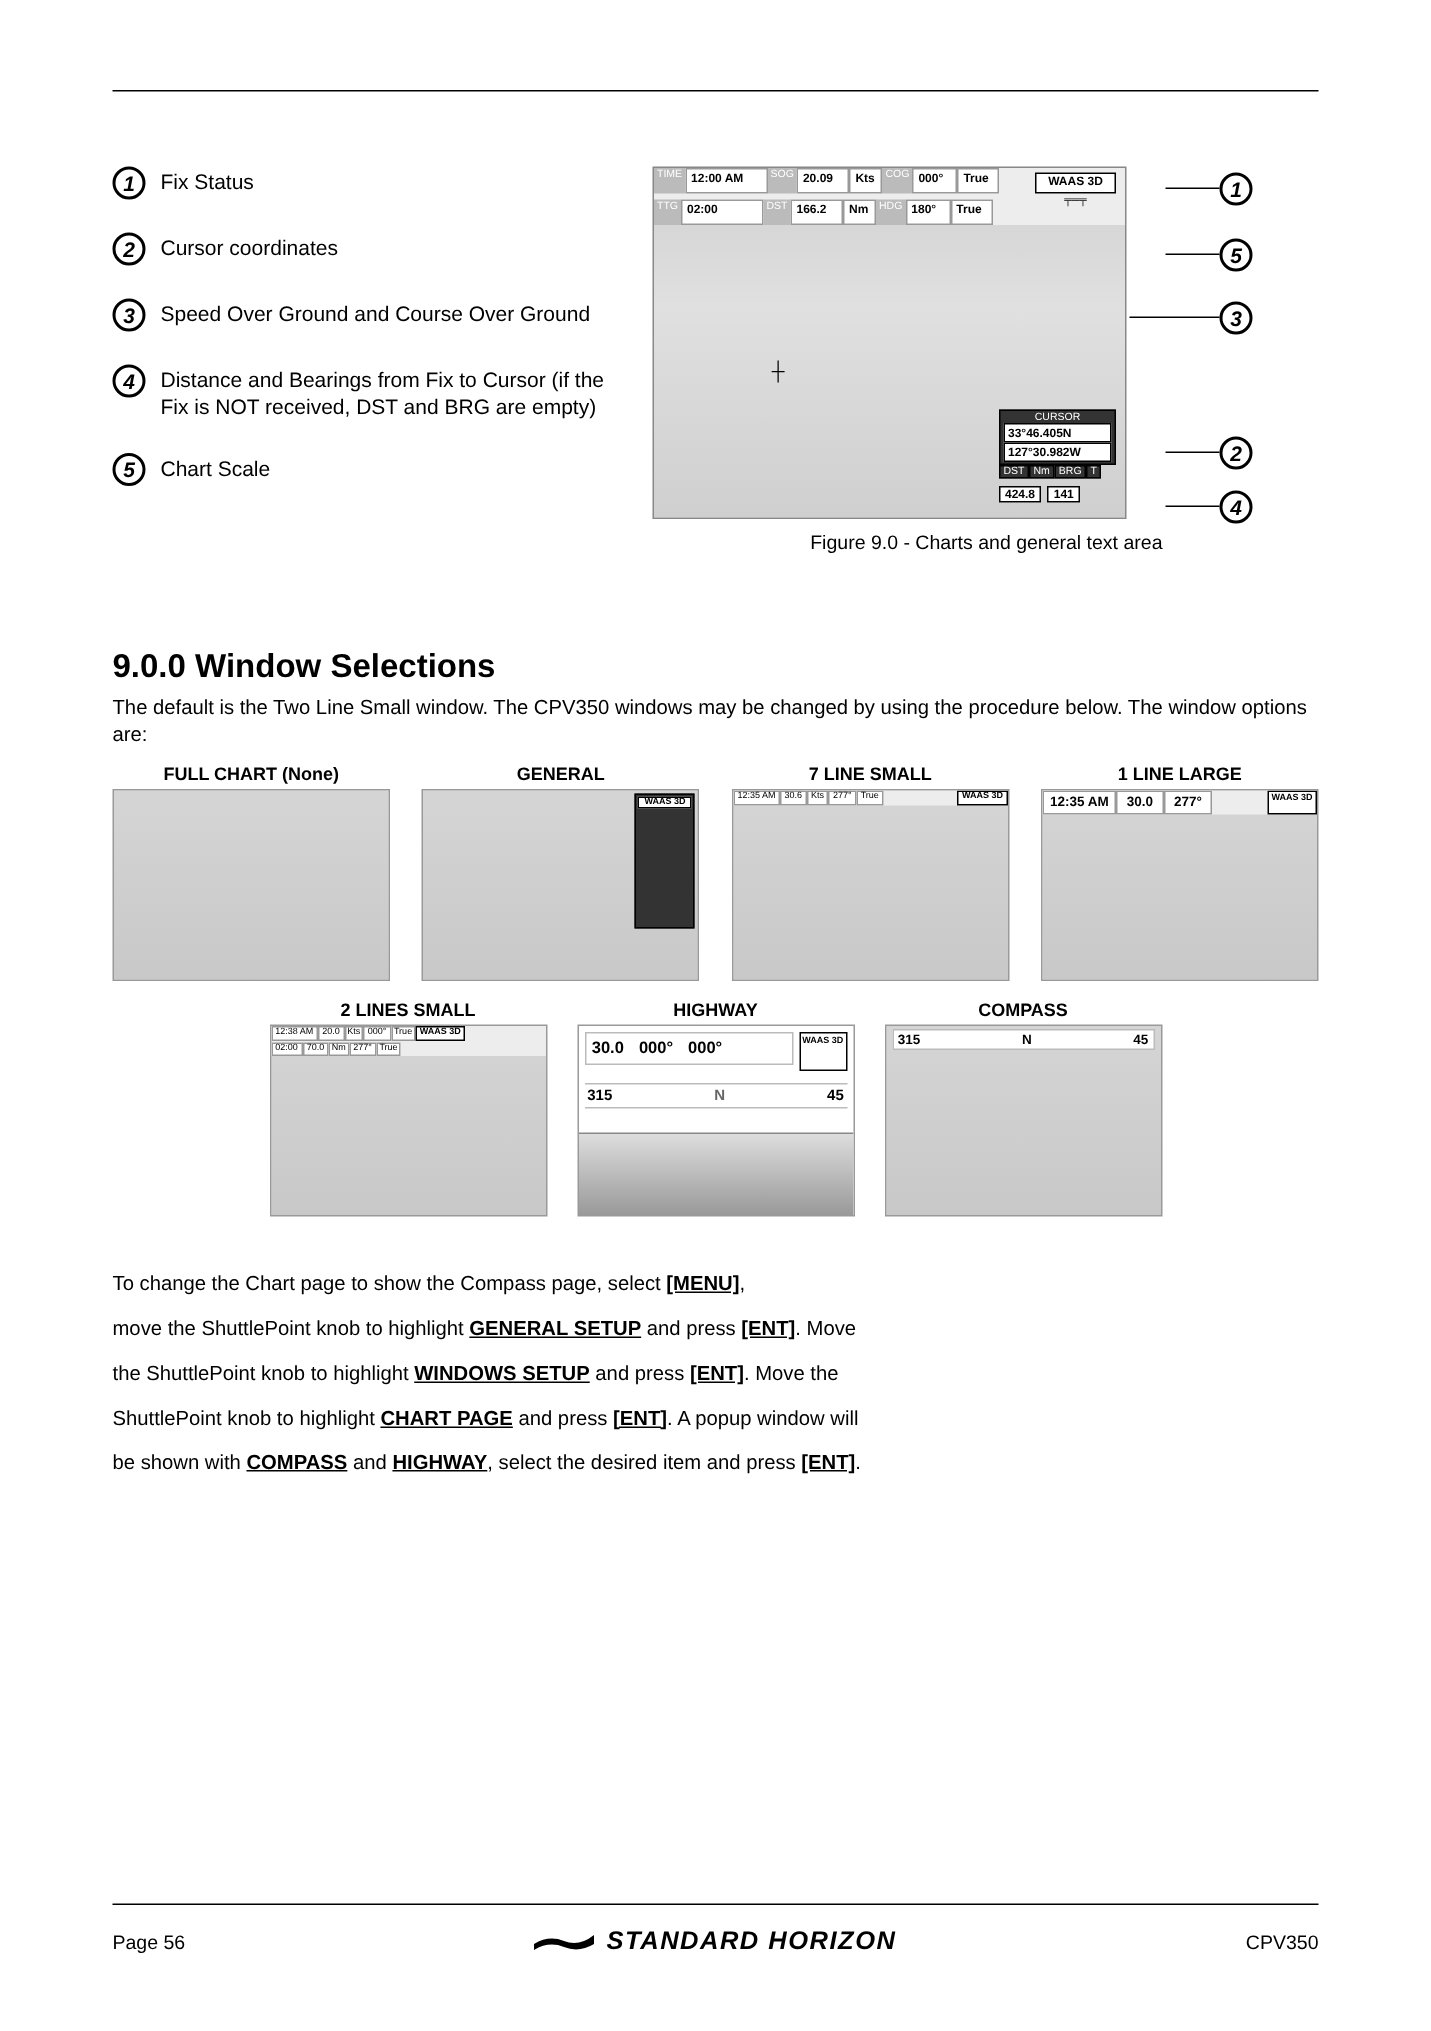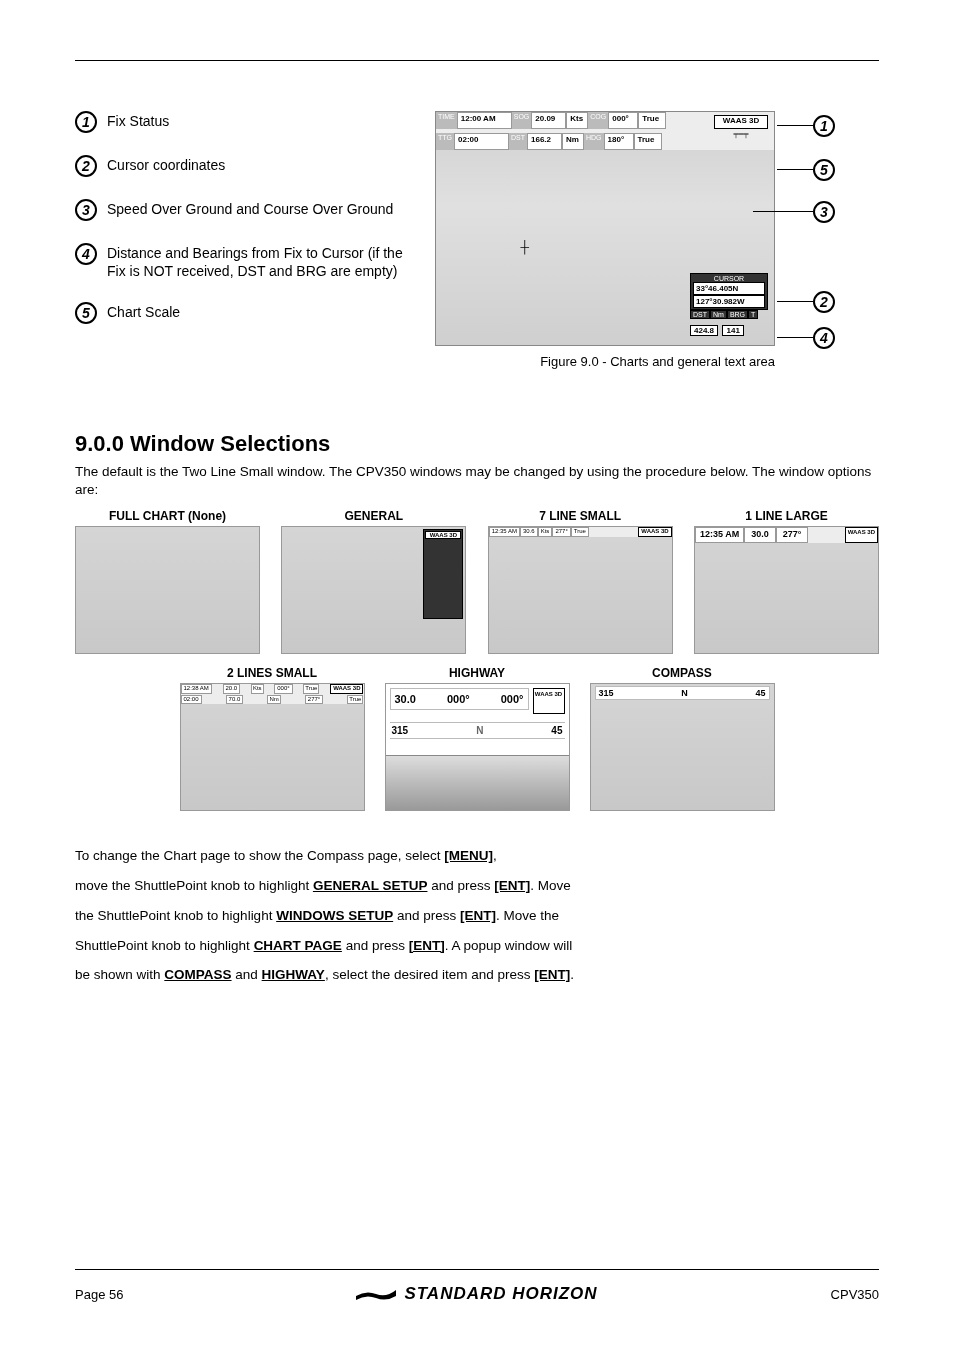--- a/index.html
+++ b/index.html
@@ -47,21 +47,21 @@
   font-size: 14px;
   line-height: 1.25;
   padding-top: 2px;
 }
 .chart-figure {
   width: 420px;
   height: 250px;
   position: relative;
 }
 .fig-bg {
-  width: 340px;
+  width: 316px;
   height: 235px;
   background: linear-gradient(to bottom, #d0d0d0 0%, #e0e0e0 40%, #cfcfcf 100%);
   border: 1px solid #888;
   position: relative;
   overflow: hidden;
 }
 .fig-header {
   position:absolute;top:0;left:0;right:0;height:38px;background:#ededed;
   display:flex;flex-wrap:wrap;font-size:8px;
 }
@@ -132,21 +132,21 @@
 }
 .thumb {
   width: 185px;
   height: 128px;
   background: linear-gradient(to bottom, #d5d5d5, #c8c8c8);
   border: 1px solid #999;
   position: relative;
   overflow: hidden;
   font-size: 6px;
 }
-.thumb-mini{position:absolute;justify-content:space-between;}
+.thumb-mini{position:absolute;}
 
 .change-text {
   font-size: 13.5px;
   line-height: 2.2;
   margin-top: 30px;
 }
 .ul { text-decoration: underline; font-weight: bold; }
 
 .footer {
   position: absolute;

